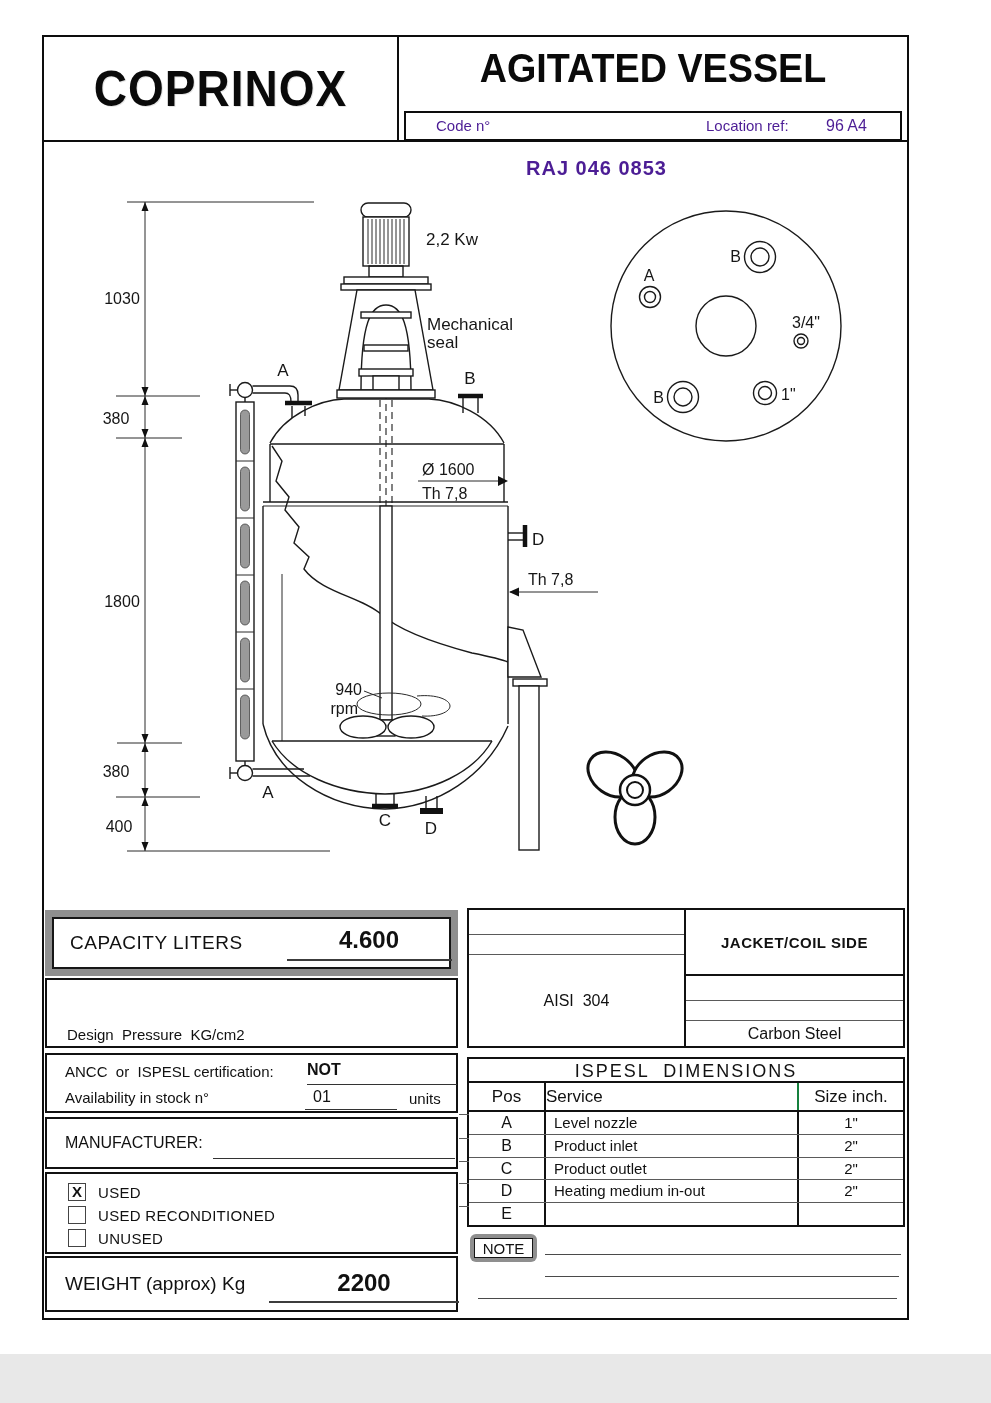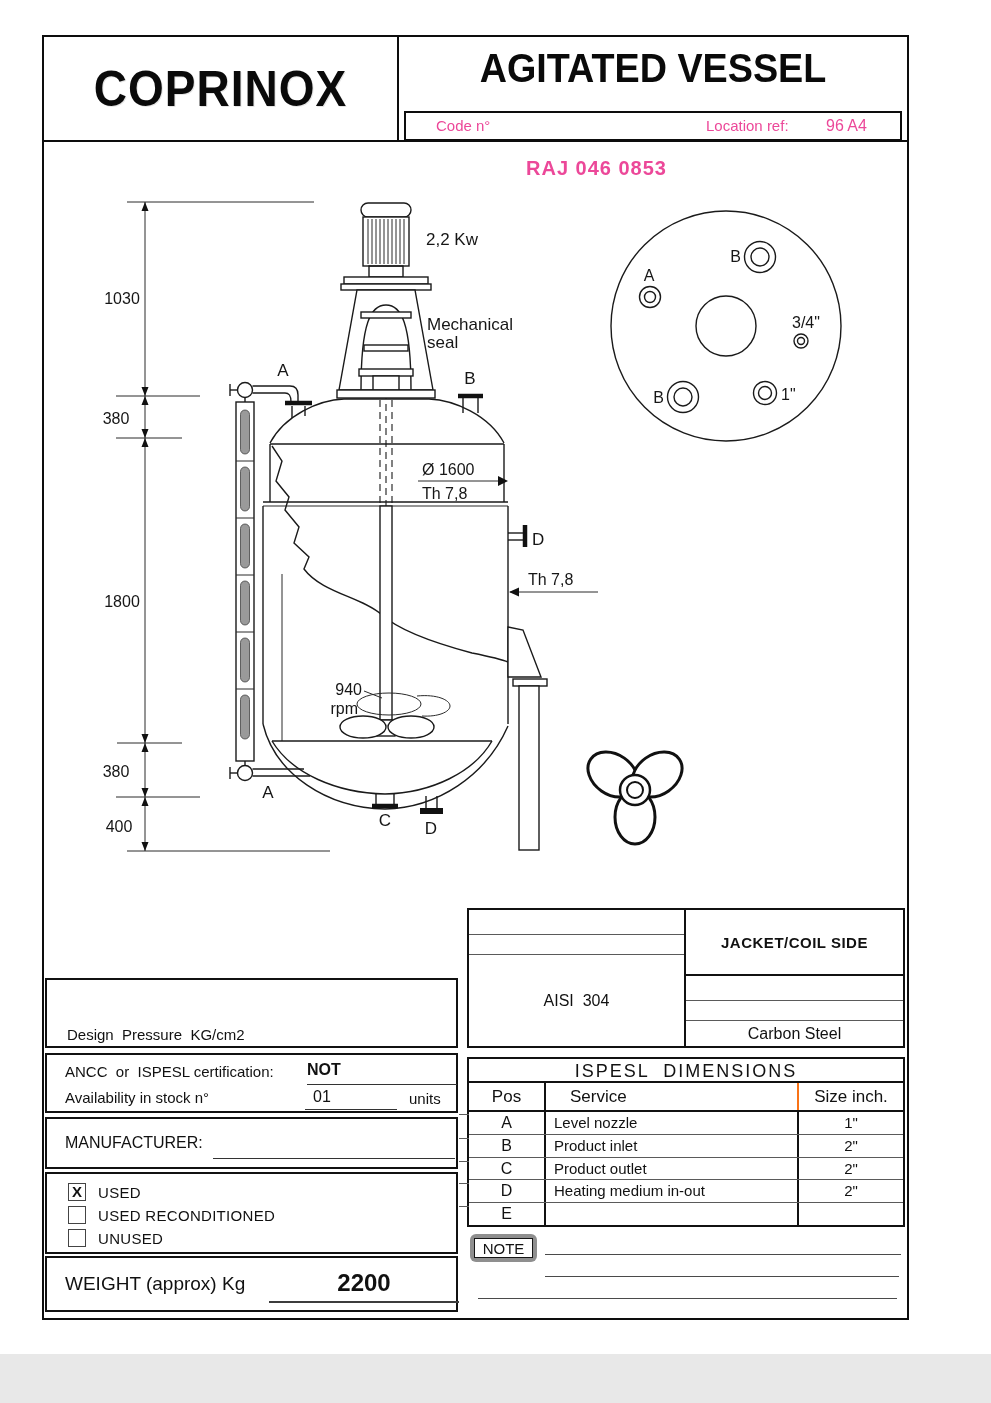--- a/index.html
+++ b/index.html
@@ -10,21 +10,21 @@
   
   .frame { left:42px; top:35px; width:867px; height:1285px; border:2px solid #0d0d0d; }
   .logo-box { left:44px; top:37px; width:355px; height:105px; border-right:2px solid #0d0d0d; border-bottom:2px solid #0d0d0d;
               display:flex; align-items:center; justify-content:center; }
   .logo { font-size:46px; font-weight:900; letter-spacing:1px; transform:scaleY(1.08); color:#0a0a0a;
           text-shadow:1px 1px 0 #3a3a3a22; }
   .title-box { left:399px; top:37px; width:508px; height:105px; border-bottom:2px solid #0d0d0d; }
   .doc-title { position:absolute; left:0; top:8px; width:100%; text-align:center; font-size:41px; font-weight:bold;
                transform:scaleX(0.92); letter-spacing:0px; color:#0a0a0a; }
   .code-bar { position:absolute; left:5px; top:74px; width:498px; height:30px; border:2px solid #0d0d0d; background:#fff; }
-  .code-bar span { position:absolute; top:4px; font-size:15px; color:#ec4899; }
+  .code-bar span { position:absolute; top:4px; font-size:15px; color:#4c1d95; }
   .code-label { left:30px; }
   .code-value { left:120px; top:1px !important; font-size:20px !important; font-weight:bold; letter-spacing:1px;margin-top:43px; }
   .loc-label  { left:300px; }
   .loc-value  { left:420px; font-size:16px !important; }
 
   
   .drawing { left:42px; top:144px; width:867px; height:765px; }
   svg .ln   { stroke:#1a1a1a; stroke-width:1.4; fill:none; }
   svg .thin { stroke:#2a2a2a; stroke-width:1; fill:none; }
   svg .thk  { stroke:#111; stroke-width:4.5; fill:none; }
@@ -84,21 +84,21 @@
   .weight { left:45px; top:1256px; width:413px; height:56px; }
   .w-label { position:absolute; left:18px; top:15px; font-size:19px; }
   .w-value { position:absolute; left:222px; top:11px; width:190px; text-align:center; font-size:24px; font-weight:bold; }
   .w-line  { position:absolute; left:222px; top:43px; width:190px; border-top:2px solid #3c3c3c; }
 
   
   .noz { left:467px; top:1057px; width:438px; height:170px; }
   .noz-title { height:24px; border-bottom:2px solid #111; text-align:center; font-size:18px; letter-spacing:2px; line-height:24px; white-space:pre; }
   .noz-head { height:29px; border-bottom:2px solid #111; display:grid; grid-template-columns:77px 253px 1fr; font-size:17px; }
   .noz-head .c1 { border-right:2px solid #111; text-align:center; line-height:27px; }
-  .noz-head .c2 { border-right:2px solid #f97316; padding-left:24px; line-height:27px; }
+  .noz-head .c2 { border-right:2px solid #15803d; padding-left:0; line-height:27px; }
   .noz-head .c3 { text-align:center; line-height:27px; }
   .noz-body { display:flex; flex-direction:column; height:113px; }
   .noz-row { flex:1; display:grid; grid-template-columns:77px 253px 1fr; border-bottom:1px solid #5a5a5a; }
   .noz-row:last-child { border-bottom:none; }
   .noz-row .c1 { border-right:2px solid #111; text-align:center; font-size:16px; line-height:21px; }
   .noz-row .c2 { border-right:2px solid #111; padding-left:8px; font-size:15px; line-height:21px; }
   .noz-row .c3 { text-align:center; font-size:15px; line-height:21px; }
   .ovh { position:absolute; left:-10px; width:10px; border-top:1px solid #5a5a5a; }
 
   
@@ -286,20 +286,27 @@
 
     <g>
       <ellipse cx="593" cy="619" rx="20" ry="27" fill="#fff" stroke="#111" stroke-width="3" transform="rotate(-55 593 646)"></ellipse>
       <ellipse cx="593" cy="619" rx="20" ry="27" fill="#fff" stroke="#111" stroke-width="3" transform="rotate(55 593 646)"></ellipse>
       <ellipse cx="593" cy="619" rx="20" ry="27" fill="#fff" stroke="#111" stroke-width="3" transform="rotate(180 593 646)"></ellipse>
       <circle cx="593" cy="646" r="15" fill="#fff" stroke="#111" stroke-width="2.5"></circle>
       <circle cx="593" cy="646" r="8" fill="#fff" stroke="#111" stroke-width="2"></circle>
     </g>
   </svg>
 
+  <div class="abs grayband capacity">
+    <div class="inner">
+      <span class="cap-label">CAPACITY LITERS</span>
+      <span class="cap-value">4.600</span>
+      <div class="cap-line"></div>
+    </div>
+  </div>
 
   <div class="abs bx design">
     <div>Design  Pressure  KG/cm2</div>
     <div>Design  Temperature   °C</div>
     <div>Material</div>
   </div>
 
   <div class="abs bx sides">
     <div class="side-col first">
       <div class="side-r1"></div>

